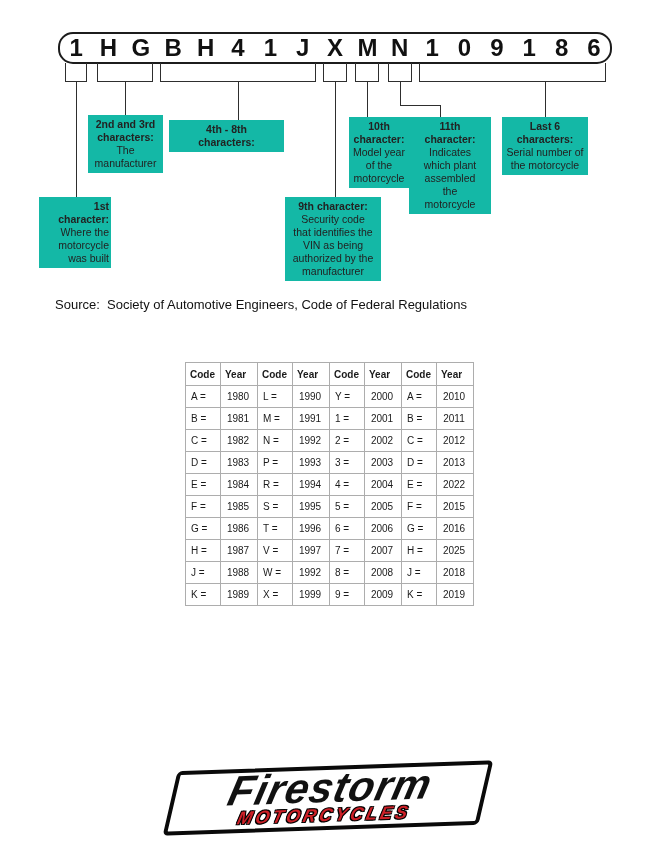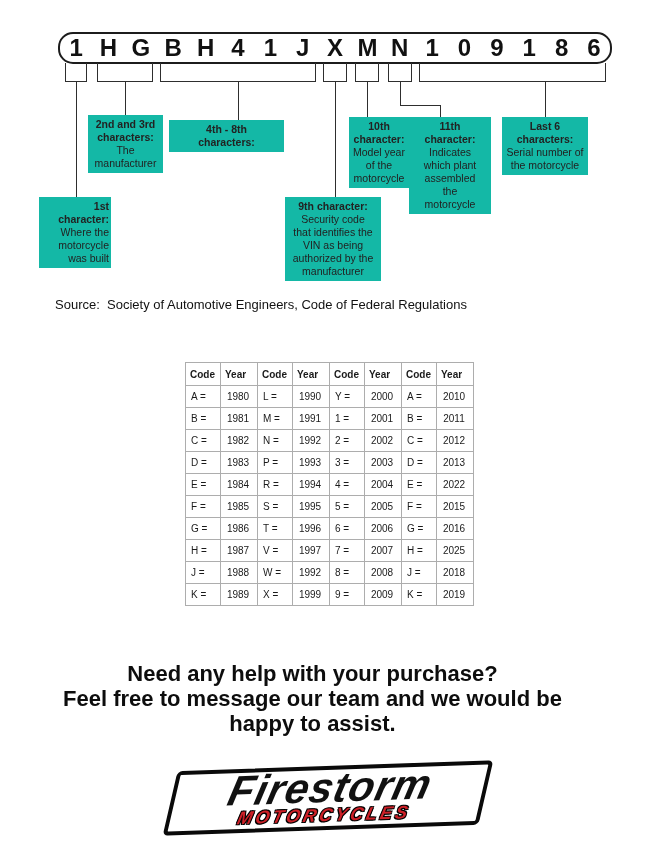--- a/index.html
+++ b/index.html
@@ -295,22 +295,19 @@
           <td class="code">X =</td>
           <td class="year">1999</td>
           <td class="code">9 =</td>
           <td class="year">2009</td>
           <td class="code">K =</td>
           <td class="year">2019</td>
         </tr>
       </tbody>
     </table>
 
-  <div class="help">Need any help with your purchase?
-Feel free to message our team and we would be
-happy to assist.</div>
 
   <div class="logo">
     <div class="logo-brand">Firestorm</div>
     <div class="logo-sub">MOTORCYCLES</div>
   </div>
 
 </div>
 
 </body></html>

